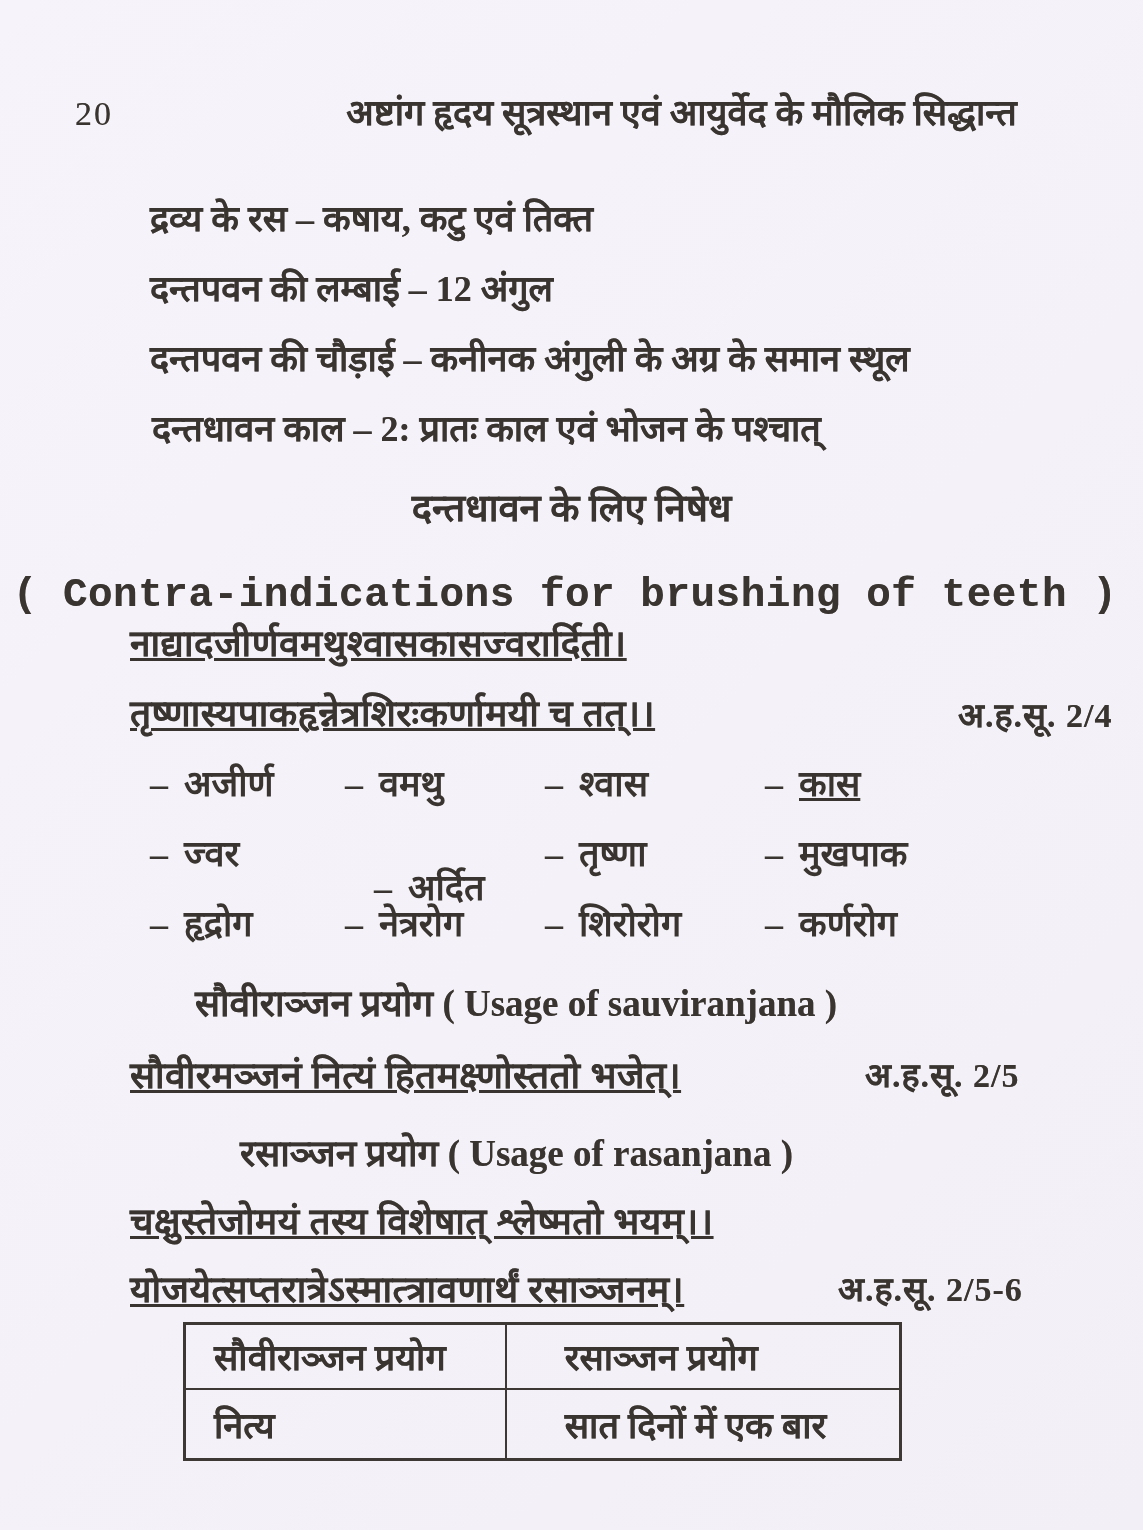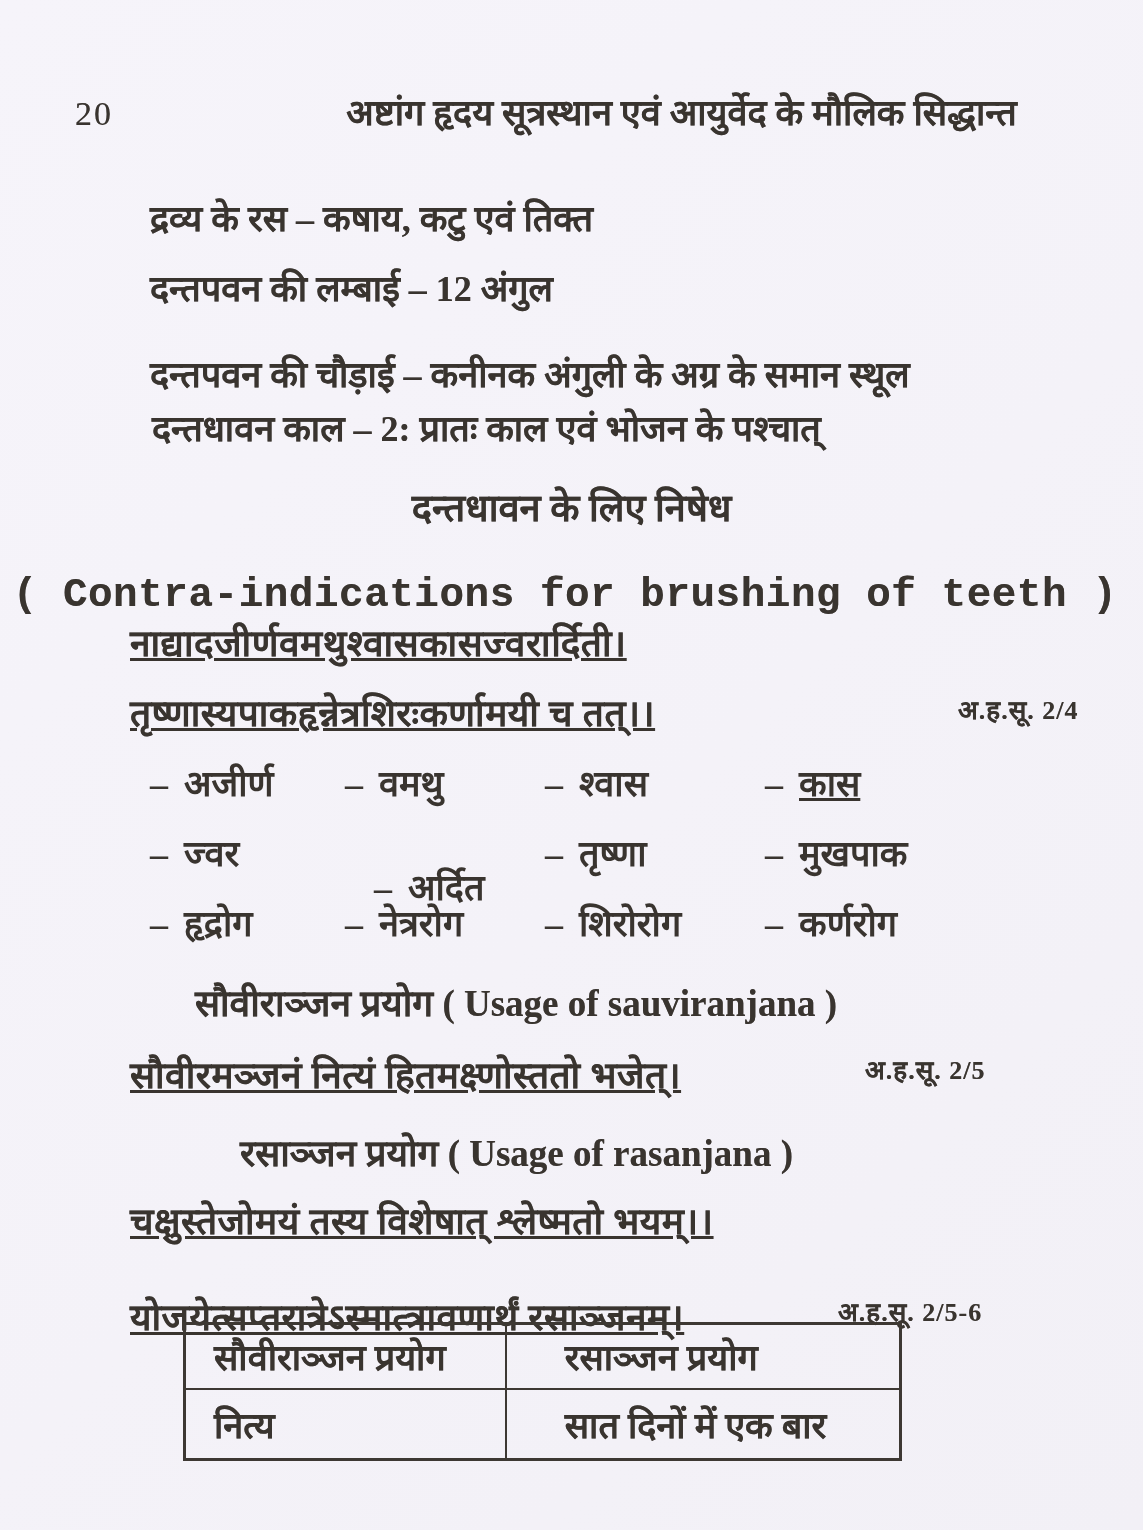--- a/index.html
+++ b/index.html
@@ -15,37 +15,37 @@
     position:absolute;
     white-space:nowrap;
     text-shadow:0 0 0.6px rgba(40,35,30,.55);
     line-height:1.3;
   }
   .dev{font-weight:600;font-size:36px;}
   .pagenum{left:75px;top:92px;font-size:34px;font-weight:500;letter-spacing:2px;}
   .header-title{left:220px;top:90px;width:923px;text-align:center;font-size:36px;}
   .fact1{left:150px;top:196px;}
   .fact2{left:150px;top:266px;}
-  .fact3{left:150px;top:336px;margin-top:16px;}
+  .fact3{left:150px;top:336px;}
   .fact4{left:152px;top:406px;}
   .nishedh-hi{left:0;top:484px;width:1143px;text-align:center;font-size:38px;font-weight:700;}
   .nishedh-en{left:0;top:549px;width:1130px;text-align:center;font-size:41px;font-weight:600;letter-spacing:.5px;}
   .verse{font-weight:700;font-size:37px;letter-spacing:.5px;text-decoration:underline;}
   .v1{left:130px;top:620px;}
   .v2{left:130px;top:690px;width:1013px;}
-  .ref{position:absolute;font-weight:600;font-size:26px;letter-spacing:1px;white-space:nowrap;}
+  .ref{position:absolute;font-weight:600;font-size:34px;letter-spacing:1px;white-space:nowrap;}
   .ref-24{left:828px;top:4px;}
   .grid-cell{position:absolute;font-weight:600;font-size:36px;white-space:nowrap;}
   .dash{display:inline-block;margin-right:16px;font-weight:600;}
   .sau-head{left:195px;top:980px;font-size:37px;font-weight:700;}
   .sau-verse{left:130px;top:1052px;width:1013px;}
   .ref-25{left:735px;top:2px;}
   .rasa-head{left:240px;top:1130px;font-size:37px;font-weight:700;}
   .rasa-v1{left:130px;top:1198px;}
-  .rasa-v2{left:130px;top:1266px;width:1013px;margin-top:28px;}
+  .rasa-v2{left:130px;top:1266px;width:1013px;}
   .ref-256{left:708px;top:2px;}
   .cmp-table{
     position:absolute;left:183px;top:1322px;width:719px;
     border:3px solid #3d3833;
     border-collapse:collapse;
     background:transparent;
   }
   .cmp-table td{
     border:2px solid #3d3833;
     font-weight:600;font-size:36px;

